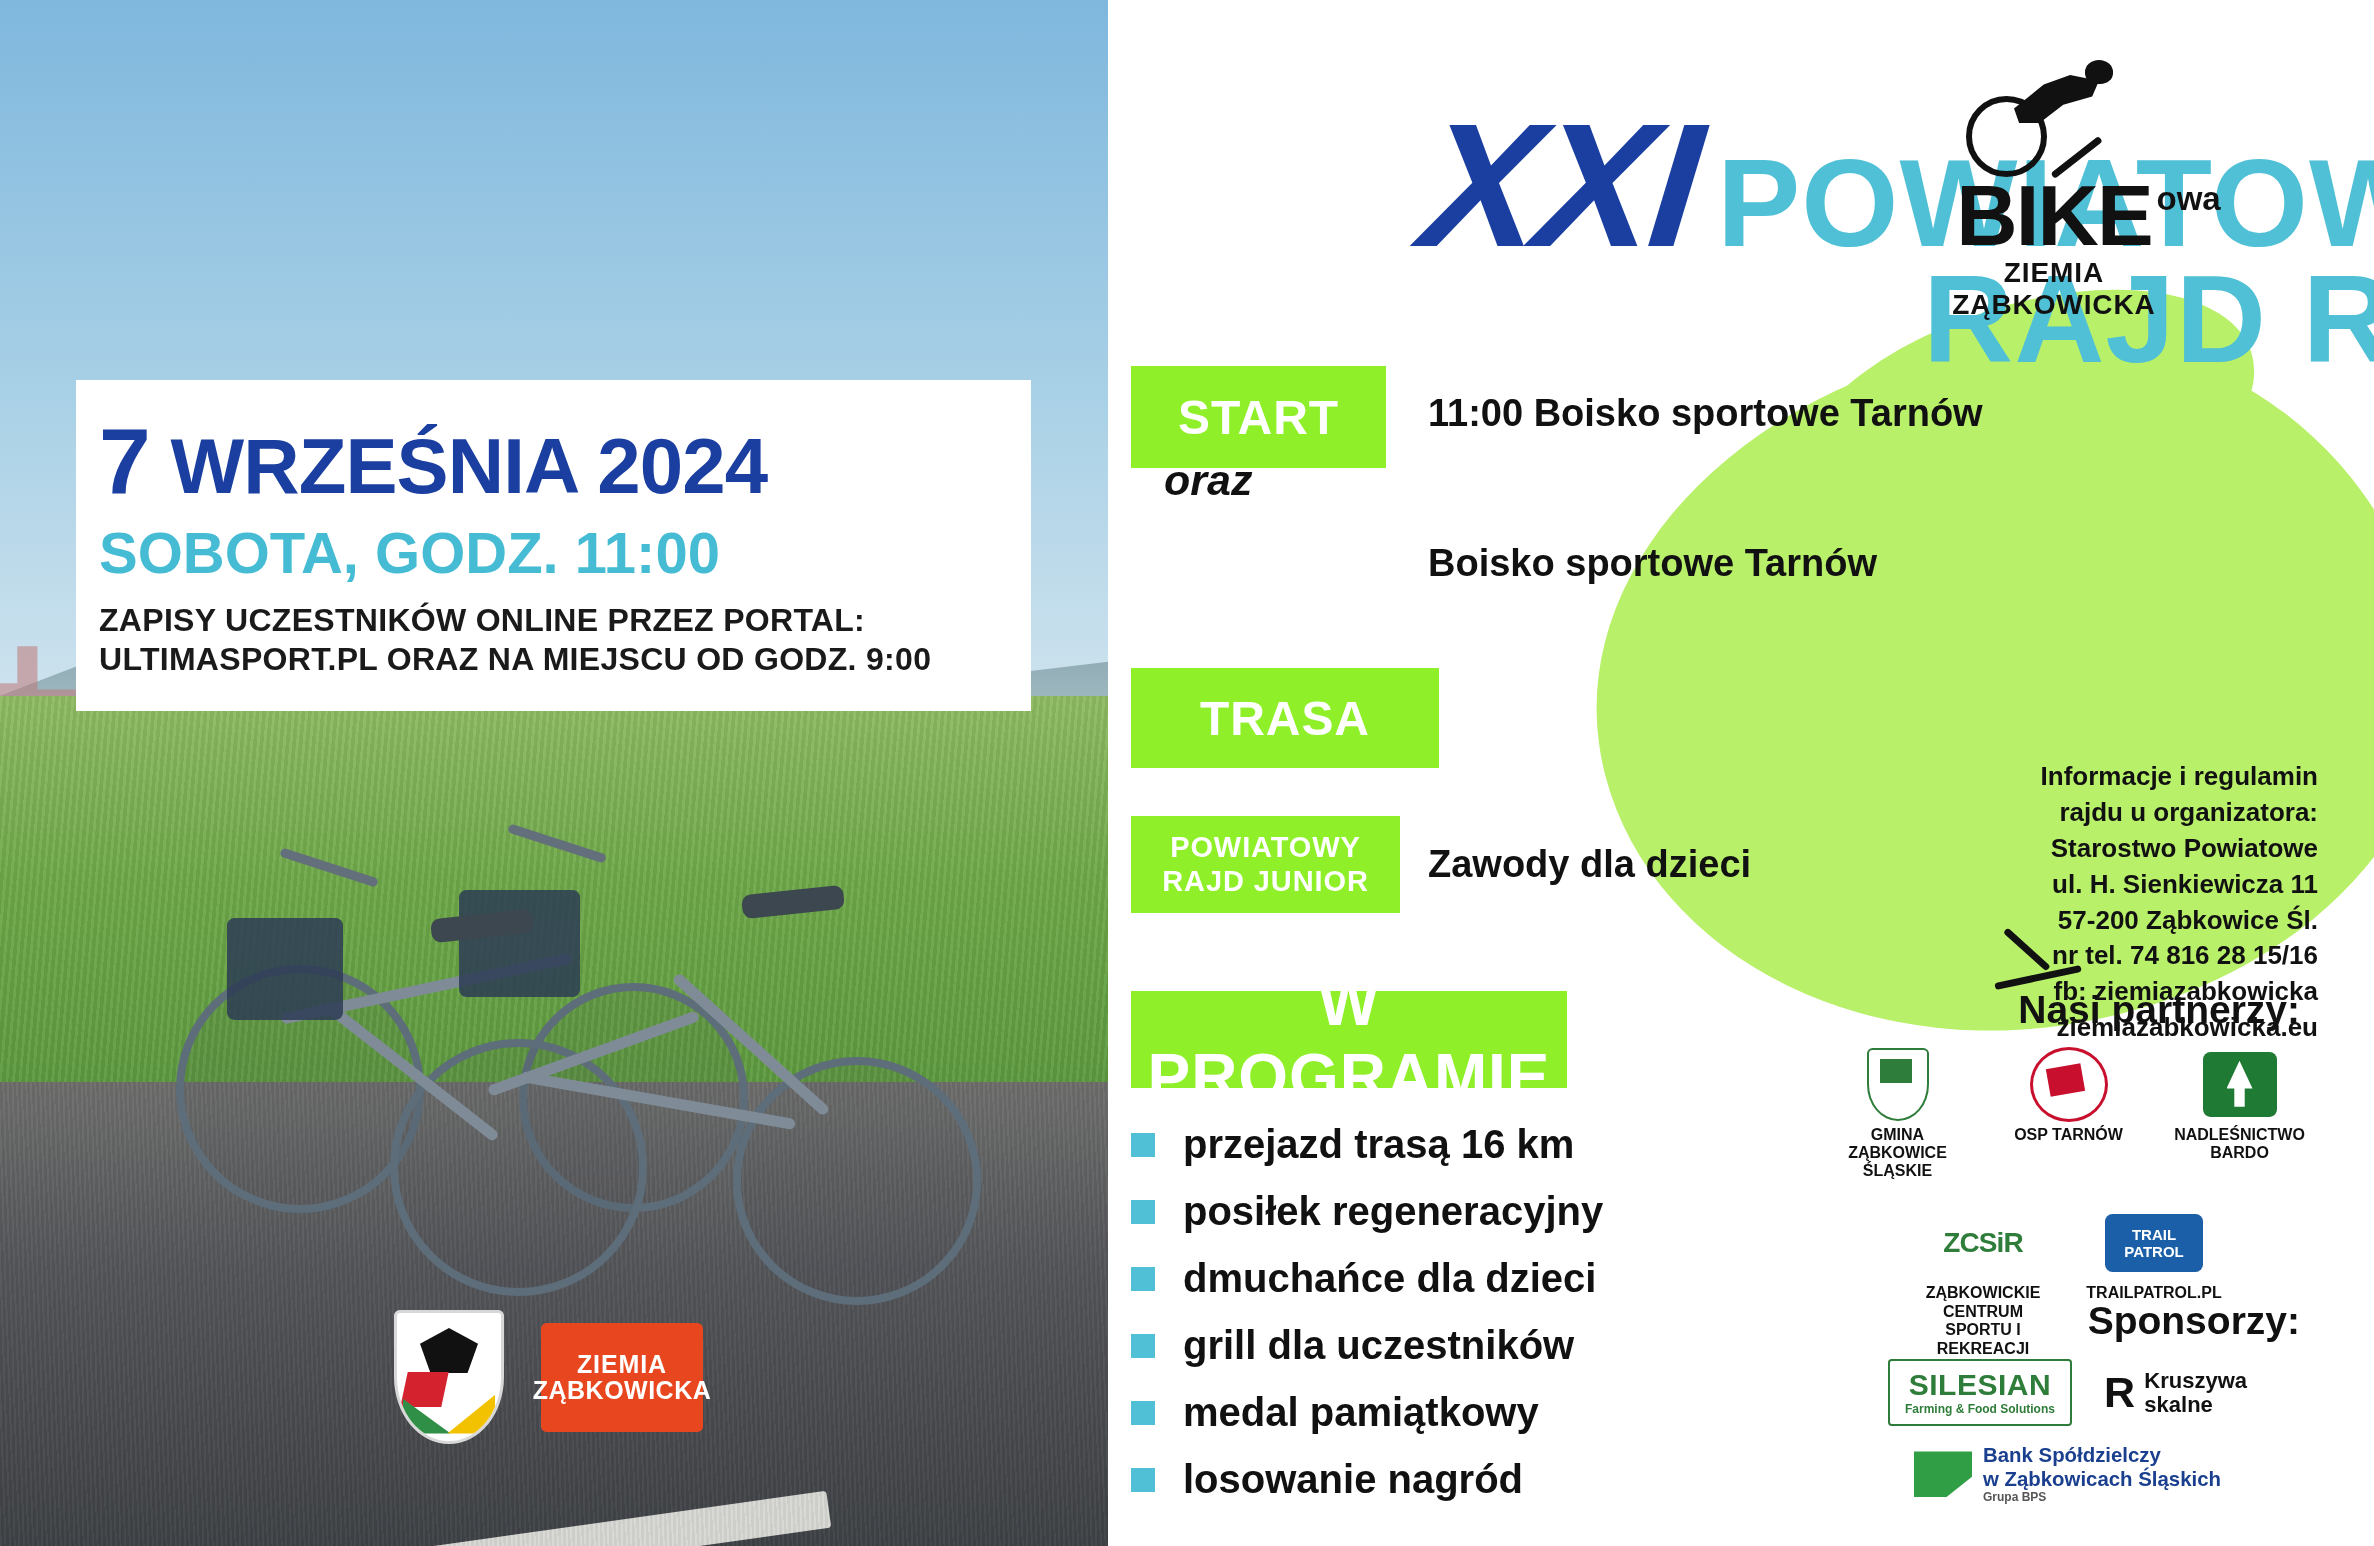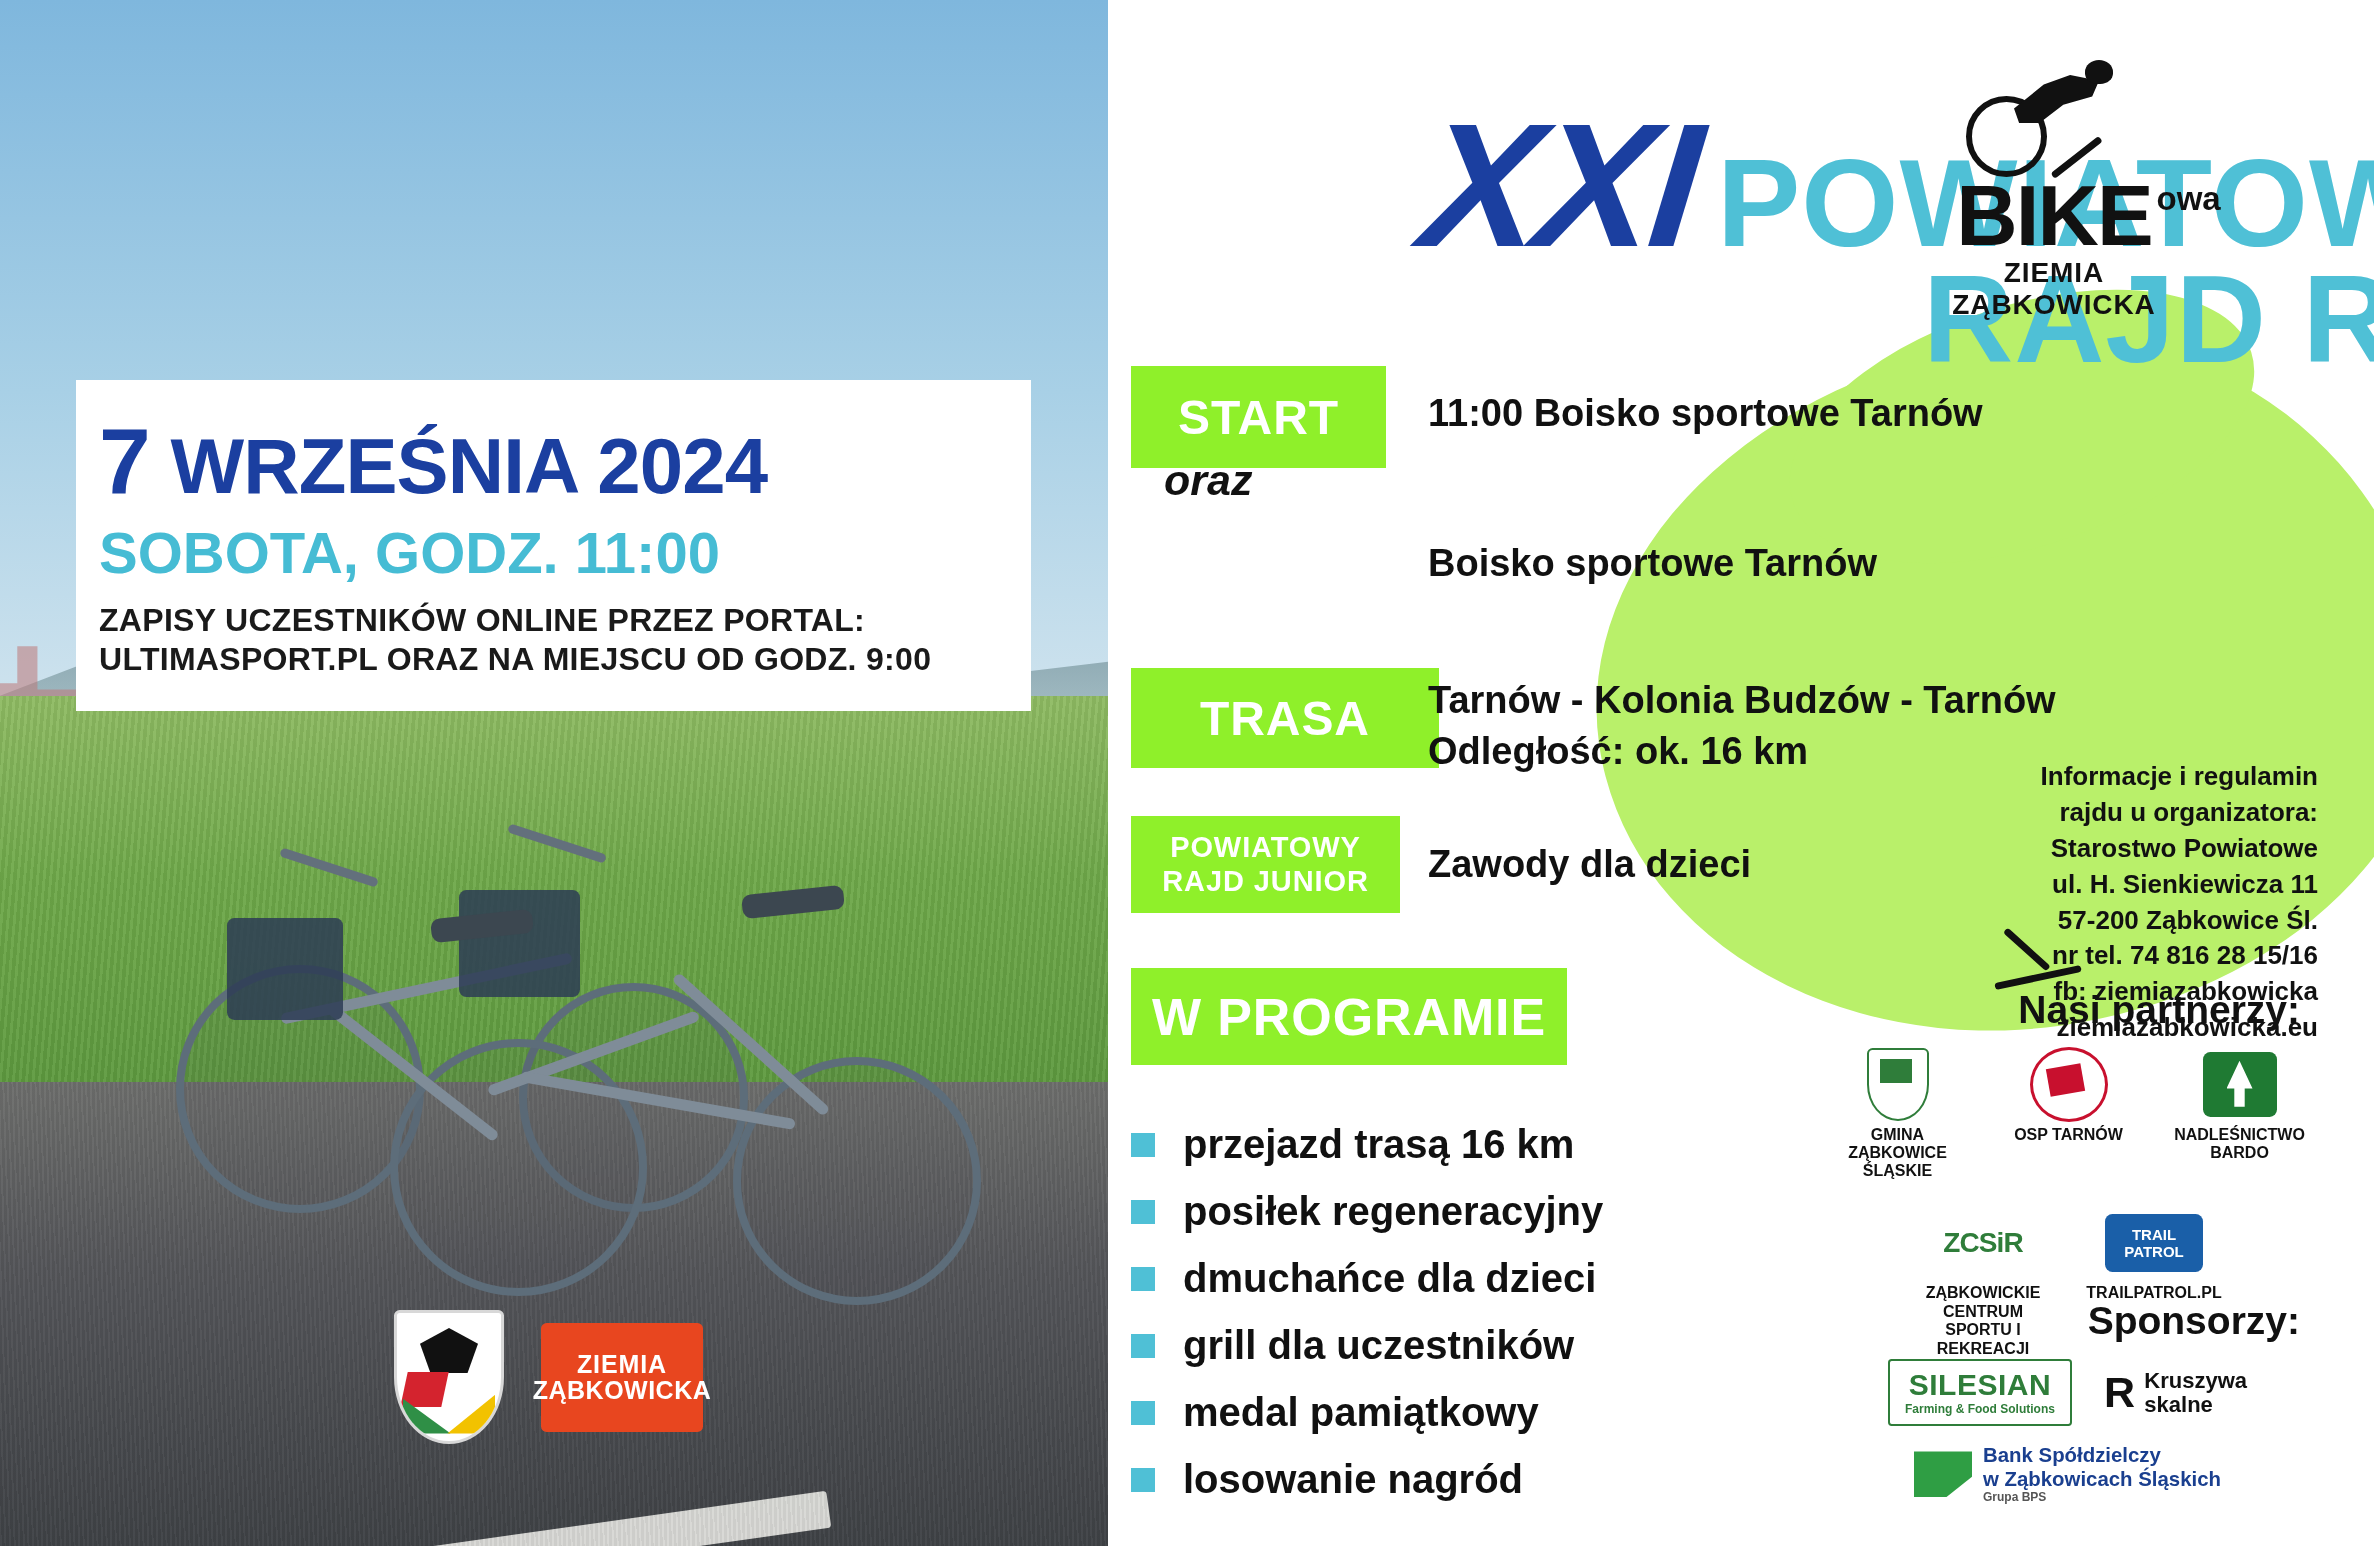--- a/index.html
+++ b/index.html
@@ -361,21 +361,21 @@
     align-items: center;
     justify-content: center;
     text-align: center;
     letter-spacing: 0.9px;
     box-sizing: border-box;
   }
   .badge.start { left: 23px; top: 366px; width: 255px; height: 102px; font-size: 48px; }
   .badge.meta  { left: 23px; top: 515px; width: 255px; height: 100px; font-size: 48px; }
   .badge.trasa { left: 23px; top: 668px; width: 308px; height: 100px; font-size: 48px; }
   .badge.junior{ left: 23px; top: 816px; width: 269px; height: 97px; font-size: 29px; line-height: 1.15; flex-direction: column;}
-  .badge.program{ left: 23px; top: 968px; width: 436px; height: 97px; font-size: 52px; }
+  .badge.program{ left: 23px; top: 991px; width: 436px; height: 97px; font-size: 64px; }
 
   .oraz {
     position: absolute;
     left: 56px;
     top: 456px;
     font-size: 43px;
     font-weight: bold;
     color: #111;
     font-style: italic;
   }
@@ -635,24 +635,20 @@
     <div class="badge start">START</div>
     <div class="oraz">oraz</div>
     <div class="badge trasa">TRASA</div>
     <div class="badge junior">
       <span>POWIATOWY</span>
       <span>RAJD JUNIOR</span>
     </div>
 
     <div class="info-text start-t">11:00 Boisko sportowe Tarnów</div>
     <div class="info-text meta-t">Boisko sportowe Tarnów</div>
-    <div class="info-text trasa-t">
-      <div>Tarnów - Kolonia Budzów - Tarnów</div>
-      <div>Odległość: ok. 16 km</div>
-    </div>
     <div class="info-text junior-t">Zawody dla dzieci</div>
 
     <div class="badge program">W PROGRAMIE</div>
     <div class="program-list">
       <div class="program-item">
         <span class="bullet"></span>
         <span class="program-label">przejazd trasą 16 km</span>
       </div>
       <div class="program-item">
         <span class="bullet"></span>

